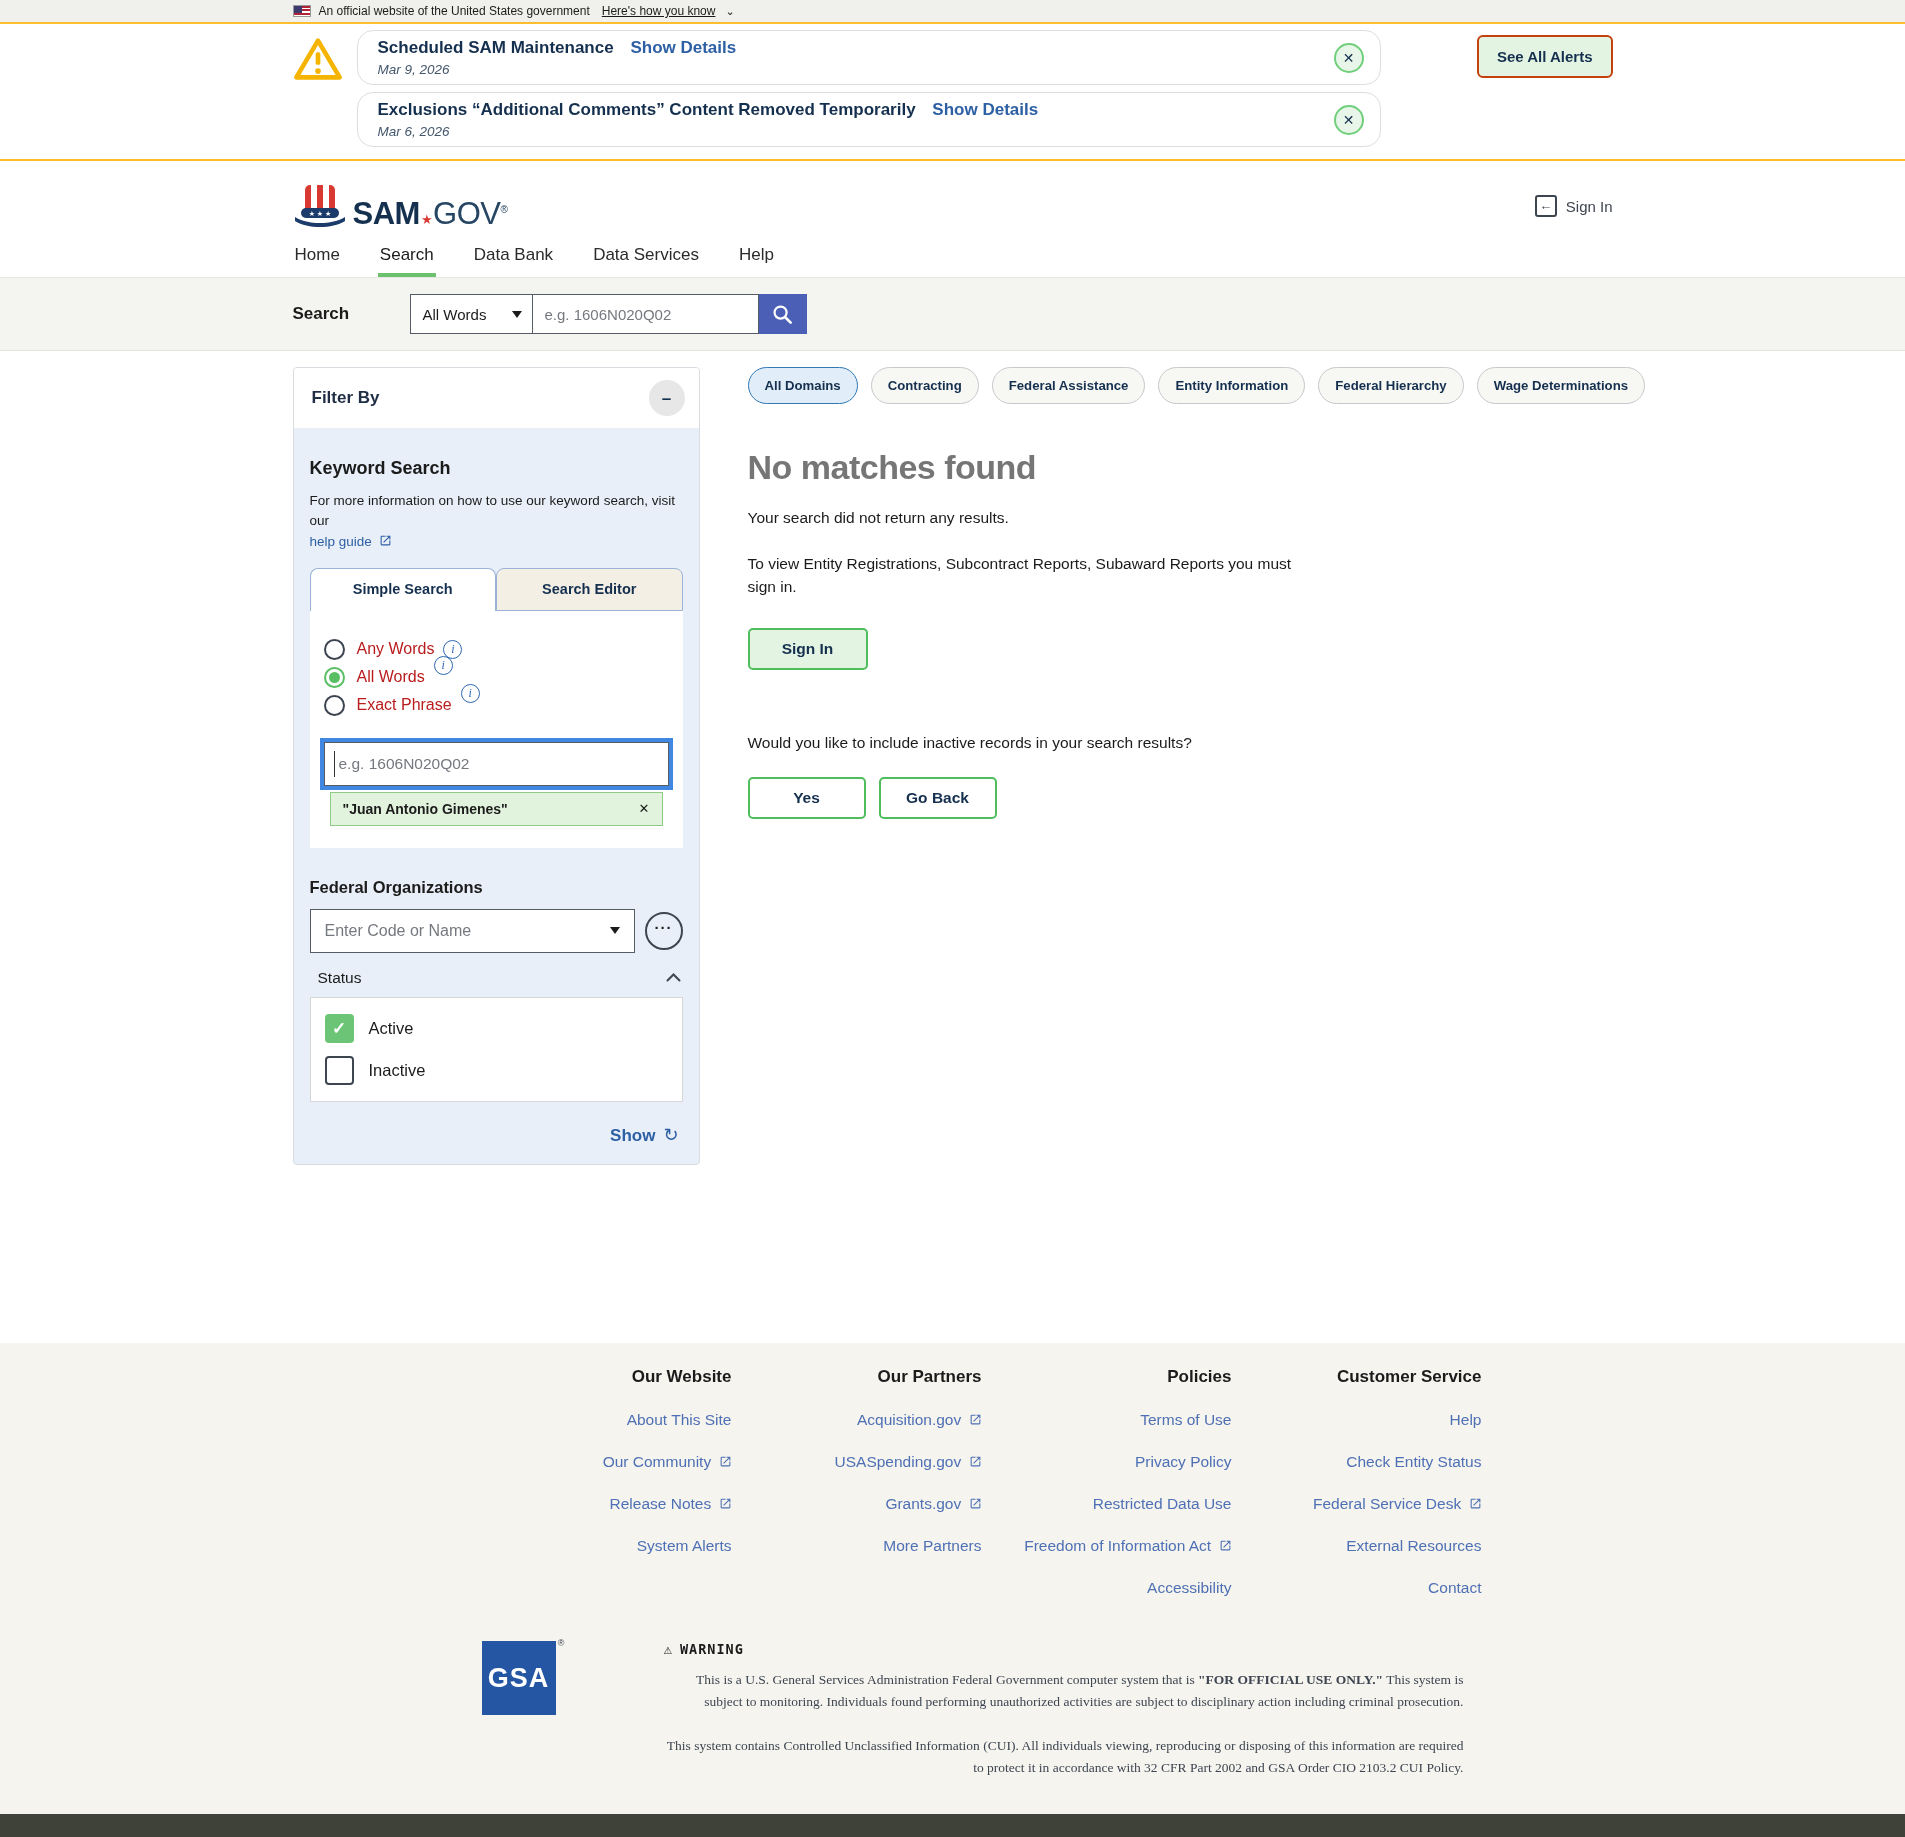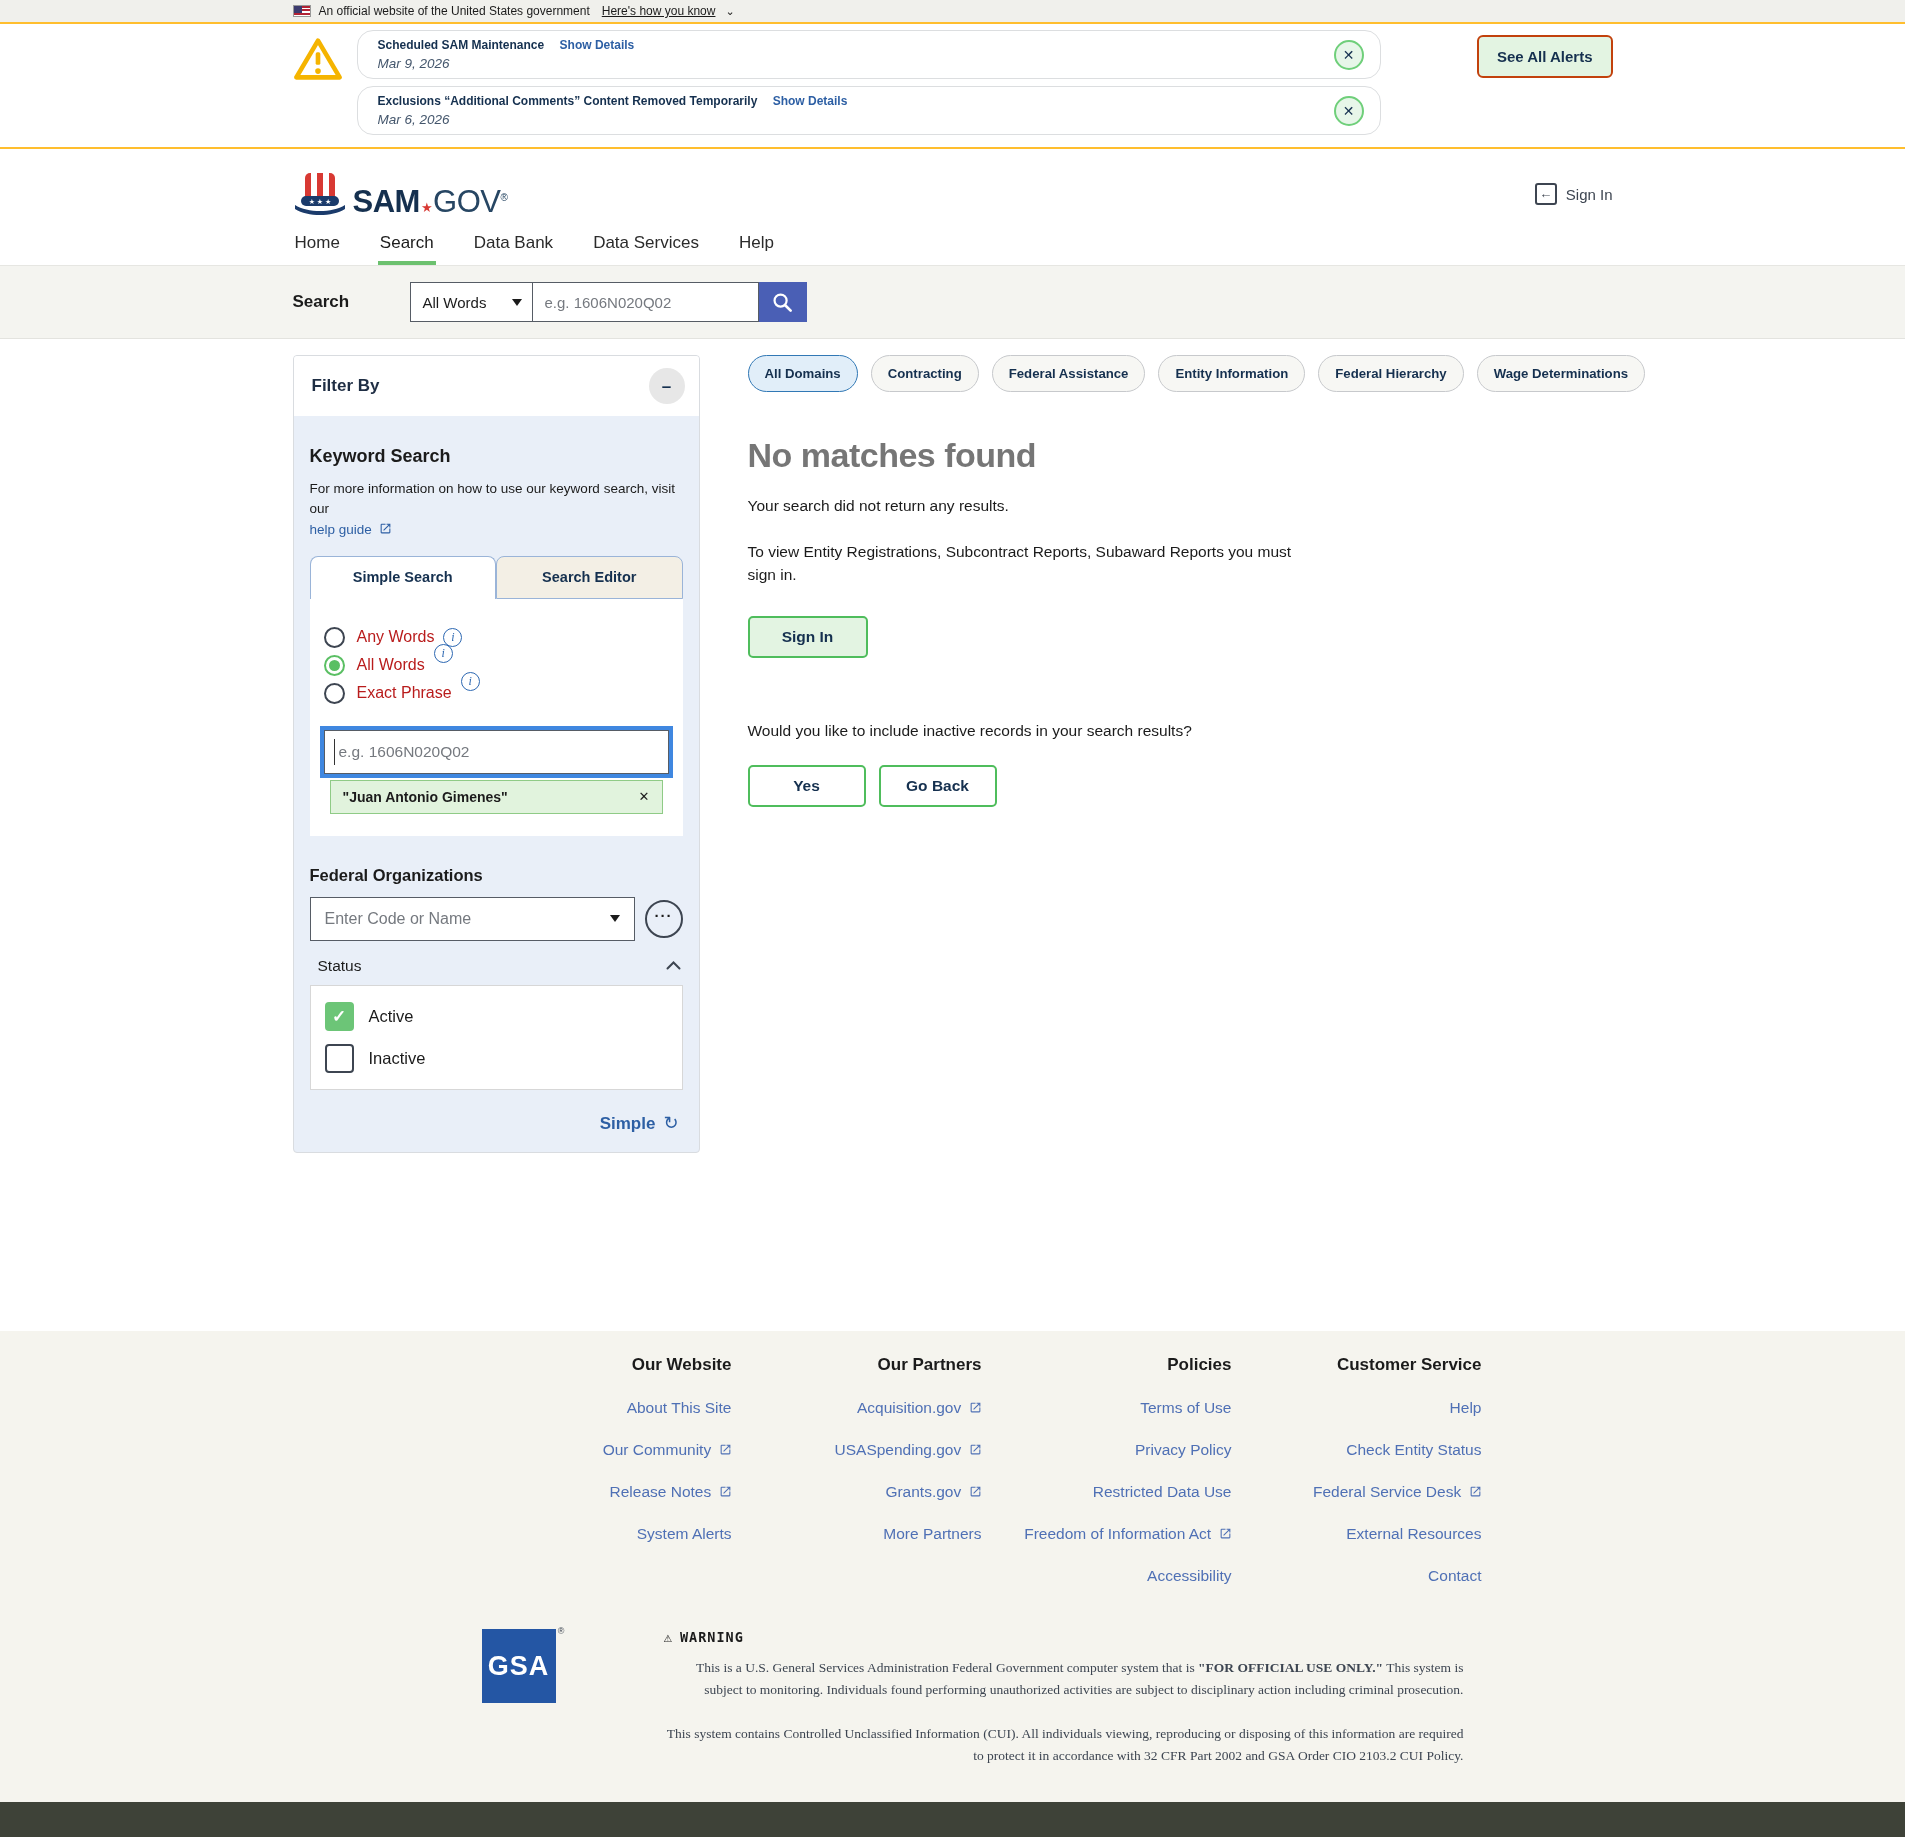--- a/index.html
+++ b/index.html
@@ -20,21 +20,21 @@
   .hhyk { color:#1b1b1b; text-decoration:underline; margin-left:4px; cursor:pointer; }
   .hhyk-caret { color:#1b1b1b; font-size:11px; margin-left:2px; }
 
   
   .alerts-section { background:#fff; border-bottom:2px solid #ffbe2e; padding:6px 0 12px; }
   .alerts-flex { display:flex; align-items:flex-start; }
   .alert-triangle-col { width:64px; padding-top:6px; flex:none; }
   .alerts-list { width:1024px; flex:none; }
   .alert-box { border:1px solid #dcdee0; border-radius:16px; padding:7px 16px 7px 20px; display:flex; align-items:center; justify-content:space-between; background:#fff; }
   .alert-box + .alert-box { margin-top:7px; }
-  .alert-title-row { font-size:12px; font-weight:bold; color:#15304f; }
+  .alert-title-row { font-size:17px; font-weight:bold; color:#15304f; }
   .alert-details-link { color:#2d5fa4; font-weight:bold; margin-left:12px; cursor:pointer; }
   .alert-date { font-size:13.5px; font-style:italic; color:#44566c; margin-top:4px; }
   .alert-close { width:30px; height:30px; border-radius:50%; border:2px solid #6fcf7a; background:#e7f6e9; color:#15304f; font-size:14px; line-height:26px; text-align:center; cursor:pointer; flex:none; padding:0; }
   .see-all-btn { margin-left:auto; margin-top:5px; background:#e3f4e2; border:2px solid #c2410c; border-radius:6px; padding:11px 18px; font-size:15px; font-weight:bold; color:#15304f; cursor:pointer; font-family:inherit; }
 
   
   .site-header .container { display:flex; align-items:center; justify-content:space-between; padding:22px 0 12px; }
   .brand { display:flex; align-items:flex-end; gap:6px; }
   .brand-text { font-size:31px; color:#15304f; letter-spacing:-0.5px; line-height:1; }
   .brand-sam { font-weight:800; }
@@ -311,21 +311,21 @@
             <span class="checkbox checked">✓</span>
             <span class="check-label">Active</span>
           </div>
           <div class="check-row">
             <span class="checkbox unchecked"></span>
             <span class="check-label">Inactive</span>
           </div>
         </div>
 
         <div class="reset-row">
-          <a class="reset-link"><span>Simple</span><span class="refresh-glyph">↻</span></a>
+          <a class="reset-link"><span>Show</span><span class="refresh-glyph">↻</span></a>
         </div>
       </div>
     </aside>
 
     <section class="results-col">
       <div class="pills">
         <button class="pill selected">All Domains</button>
         <button class="pill">Contracting</button>
         <button class="pill">Federal Assistance</button>
         <button class="pill">Entity Information</button>

